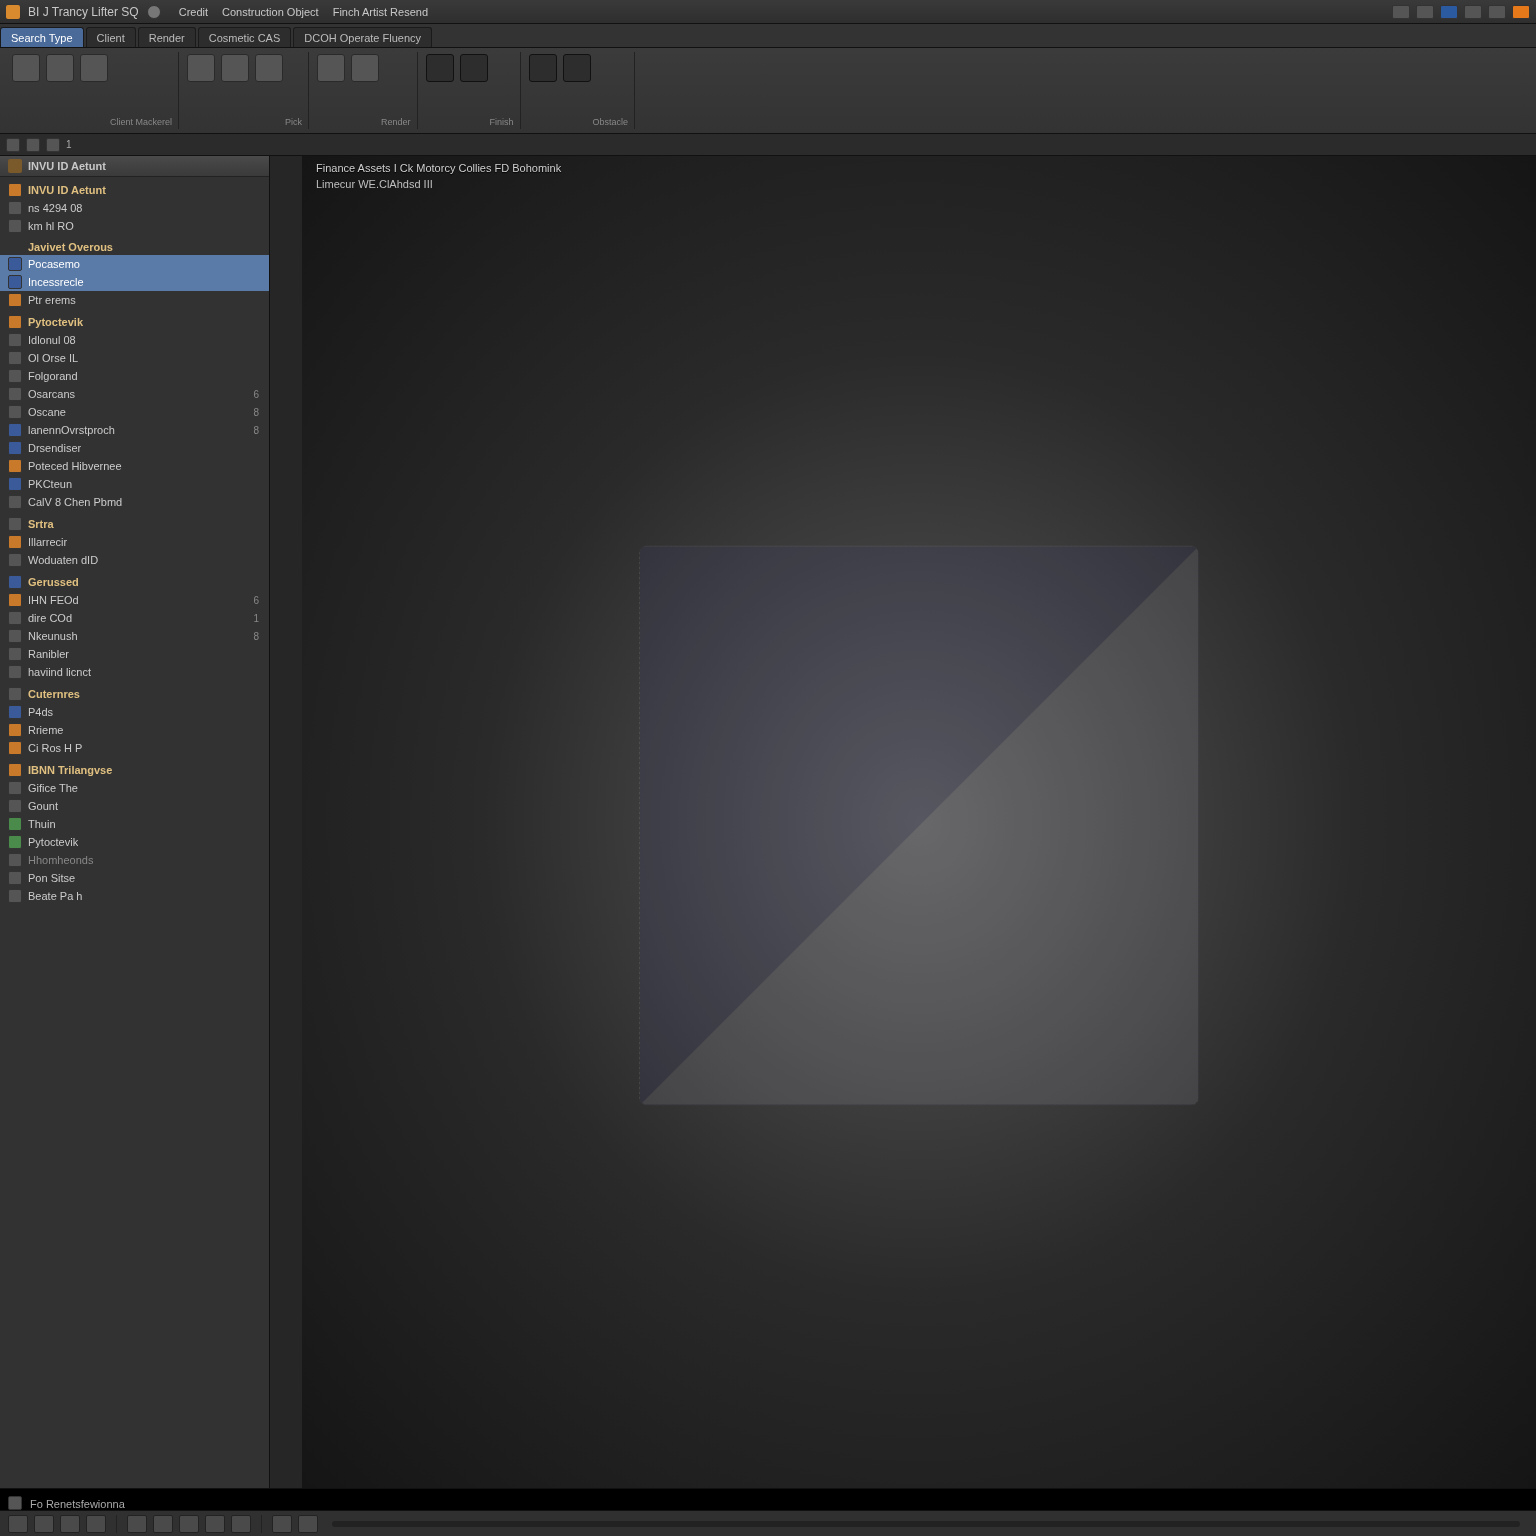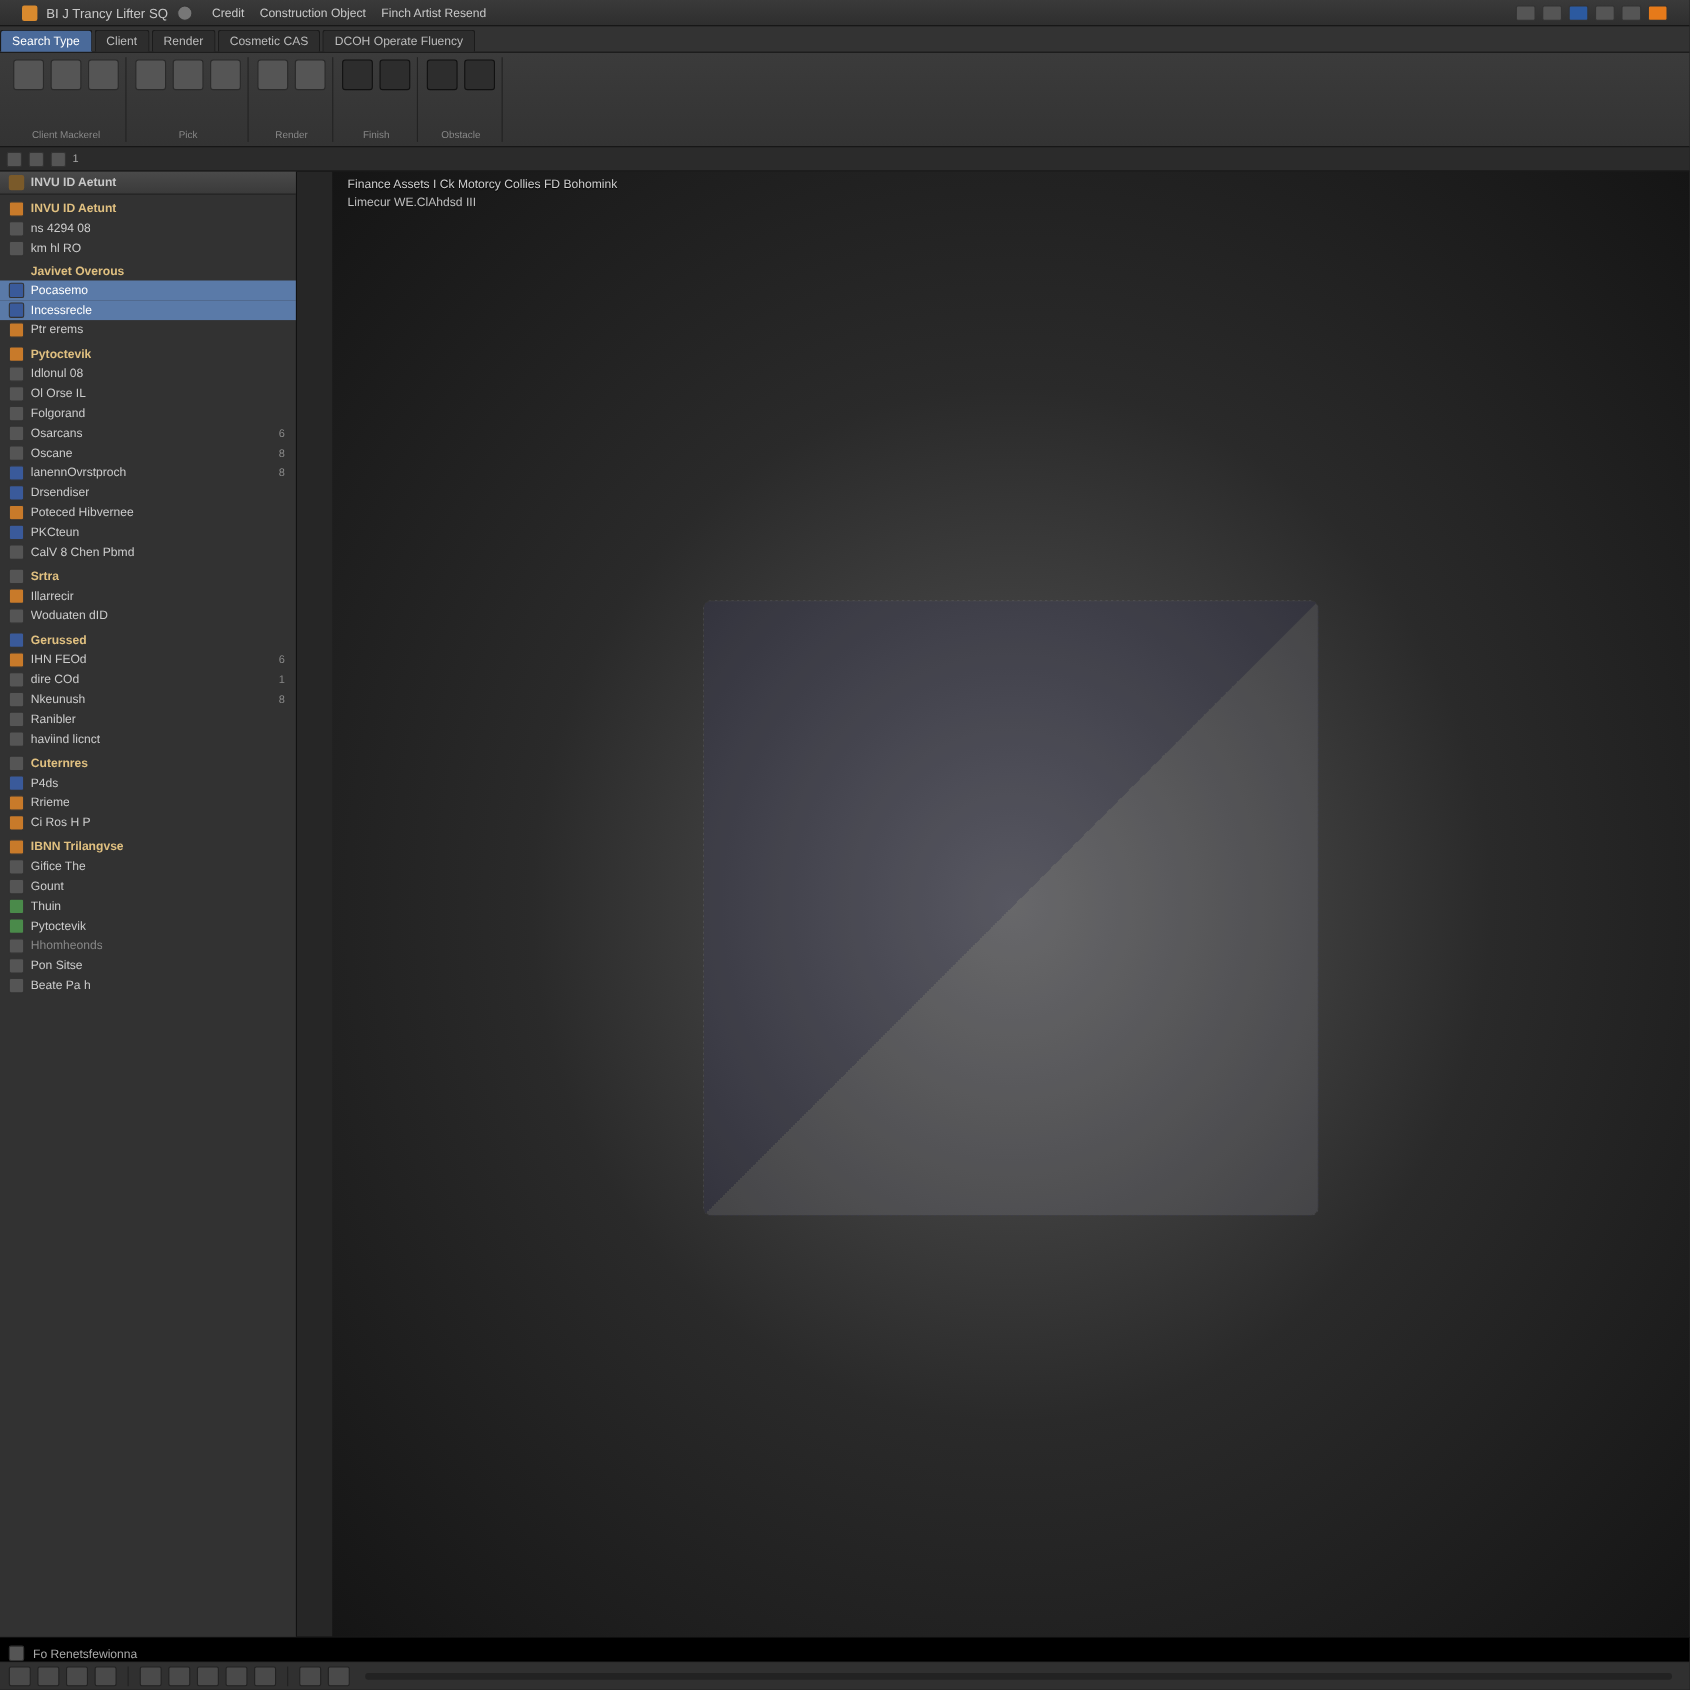--- a/index.html
+++ b/index.html
@@ -8,21 +8,21 @@
     background: #262626;
     font-family: "Segoe UI", Tahoma, sans-serif;
     font-size: 12px;
     color: #c8c8c8;
     overflow: hidden;
   }
   .title-bar {
     height: 24px;
     background: linear-gradient(#3a3a3a,#2e2e2e);
     display: flex; align-items: center;
-    padding: 0 20px;
+    padding: 0 6px;
     gap: 8px;
     border-bottom: 1px solid #111;
   }
   .title-bar .logo-icon {
     width: 14px; height: 14px;
     background: #d98a2e;
     border-radius: 2px;
   }
   .title-bar .menu { display: flex; gap: 14px; margin-left: 10px; font-size: 11px; }
   .title-bar .right { margin-left: auto; display: flex; gap: 6px; align-items: center;}
@@ -57,21 +57,21 @@
   }
   .ribbon {
     height: 86px;
     background: linear-gradient(#3b3b3b,#333);
     display: flex;
     gap: 2px;
     padding: 4px 6px;
     border-bottom: 1px solid #111;
   }
   .ribbon .group {
-    display: flex; flex-direction: column; gap: 2px;
+    display: flex; flex-direction: row; gap: 2px;
     padding: 2px 6px;
     border-right: 1px solid #222;
   }
   .ribbon .row { display: flex; gap: 6px;}
   .ribbon .bigbtn, .ribbon .smallbtn {
     display:flex; flex-direction:column; align-items:center;
     font-size:9px; color:#bbb;
   }
   .ribbon .bigbtn .ic {
     width: 28px; height: 28px;

